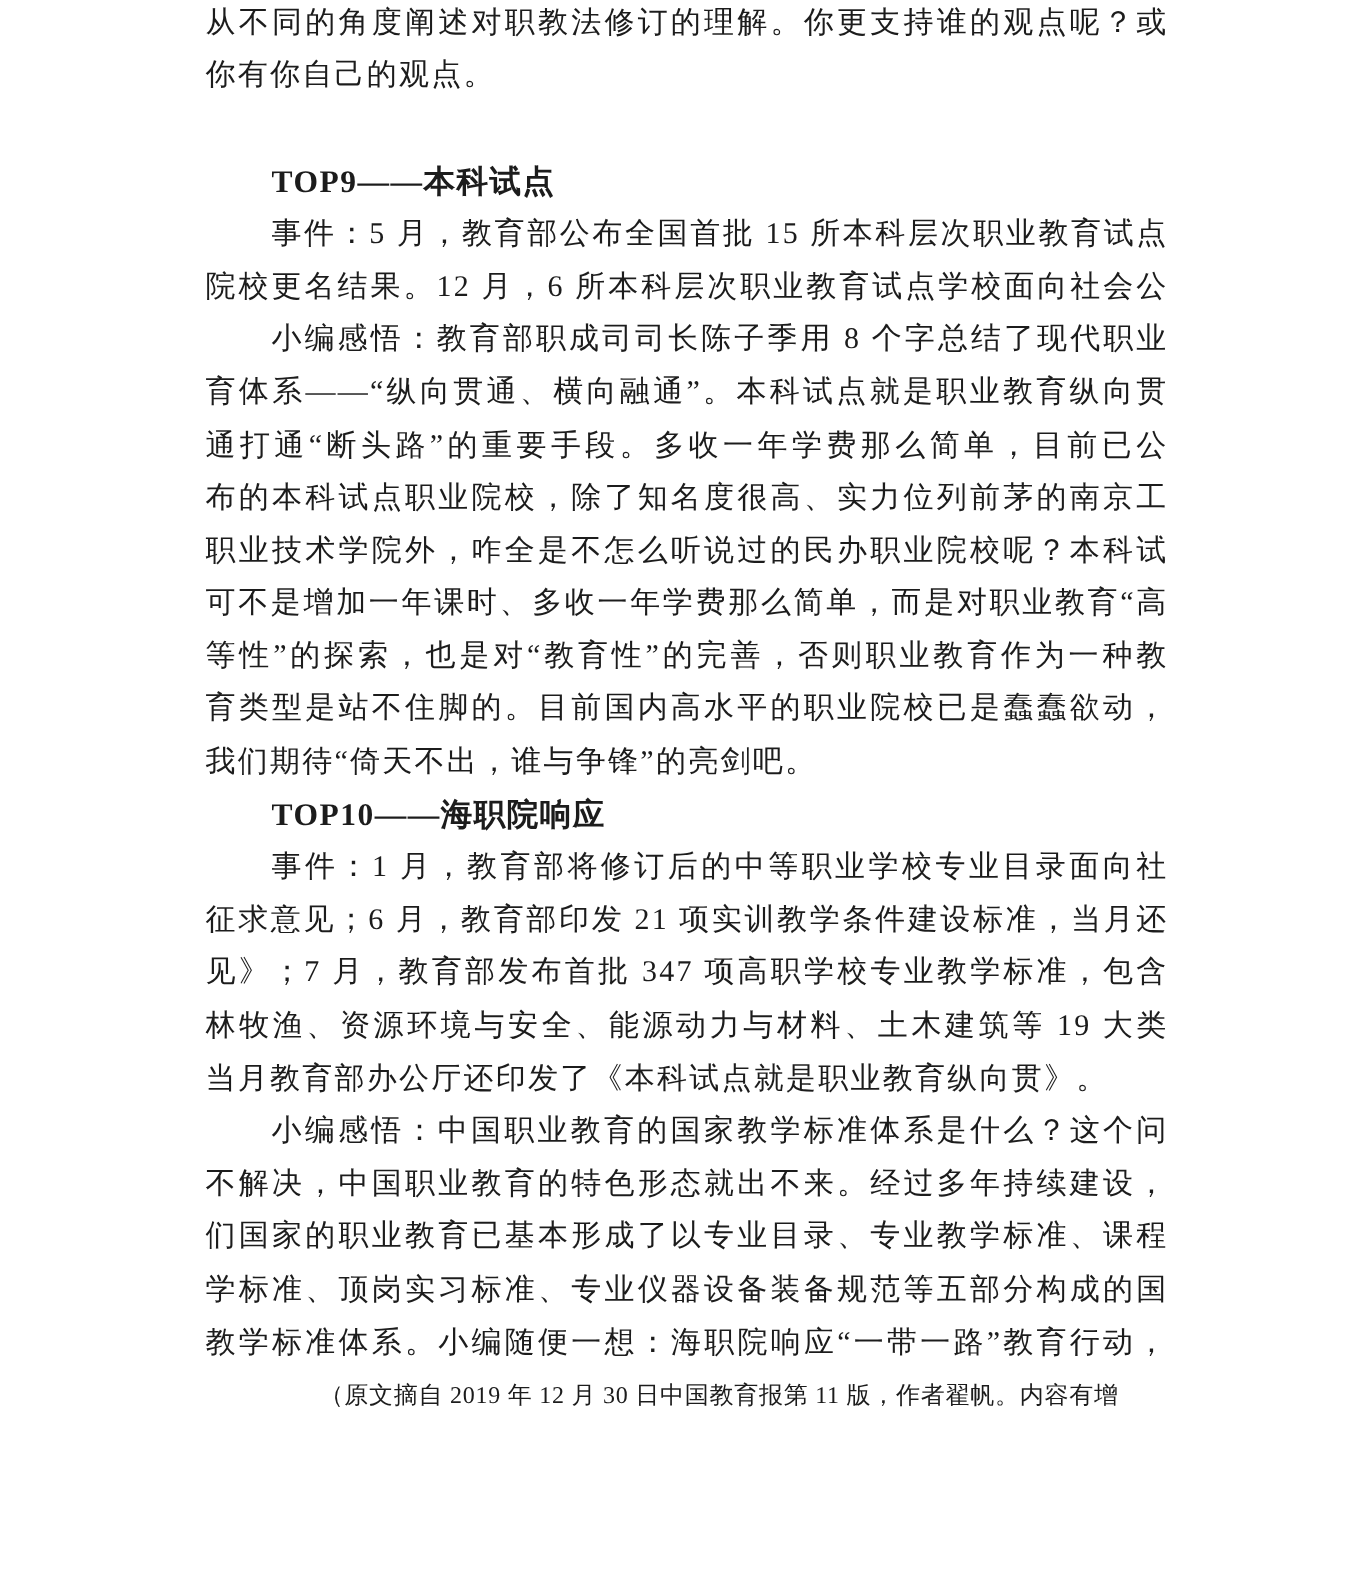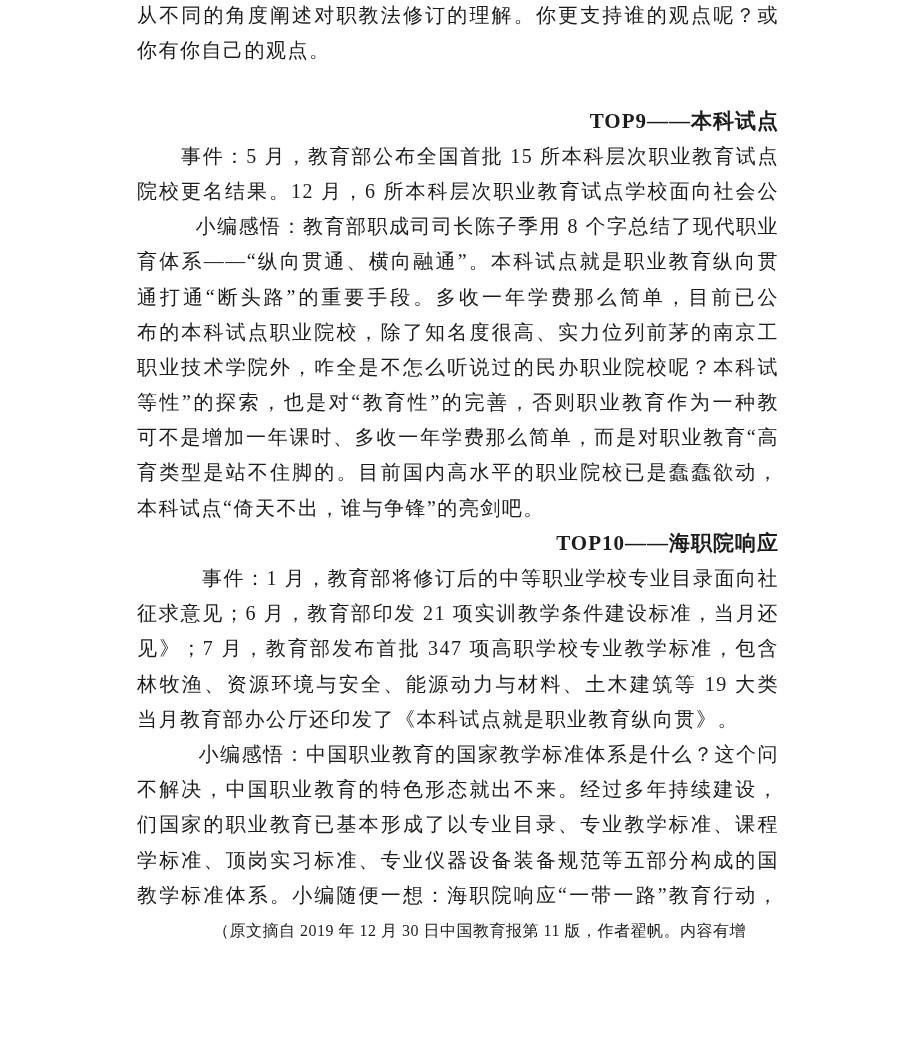--- a/index.html
+++ b/index.html
@@ -31,21 +31,20 @@
     text-align: left;
   }
   
   .ln.j {
     text-align: justify;
     text-align-last: justify;
   }
   
   .ln.ind {
     text-indent: 44px;
-    text-align: right;
   }
   
   .ln.h {
     font-weight: bold;
     font-size: 21px;
     letter-spacing: 1px;
   }
   
   .ln.note {
     font-size: 16px;
@@ -65,24 +64,24 @@
     <div class="ln">你有你自己的观点。</div>
     <div class="ln blank"></div>
     <div class="ln h ind">TOP9——本科试点</div>
     <div class="ln j ind">事件：5 月，教育部公布全国首批 15 所本科层次职业教育试点</div>
     <div class="ln j">院校更名结果。12 月，6 所本科层次职业教育试点学校面向社会公示，</div>
     <div class="ln j ind">小编感悟：教育部职成司司长陈子季用 8 个字总结了现代职业教</div>
     <div class="ln j">育体系——“纵向贯通、横向融通”。本科试点就是职业教育纵向贯</div>
     <div class="ln j">通打通“断头路”的重要手段。多收一年学费那么简单，目前已公</div>
     <div class="ln j">布的本科试点职业院校，除了知名度很高、实力位列前茅的南京工业</div>
     <div class="ln j">职业技术学院外，咋全是不怎么听说过的民办职业院校呢？本科试点</div>
+    <div class="ln j">可不是增加一年课时、多收一年学费那么简单，而是对职业教育“高</div>
     <div class="ln j">等性”的探索，也是对“教育性”的完善，否则职业教育作为一种教</div>
-    <div class="ln j">可不是增加一年课时、多收一年学费那么简单，而是对职业教育“高</div>
     <div class="ln j">育类型是站不住脚的。目前国内高水平的职业院校已是蠢蠢欲动，让</div>
-    <div class="ln">本科试点“倚天不出，谁与争锋”的亮剑吧。</div>
+    <div class="ln">我们期待“倚天不出，谁与争锋”的亮剑吧。</div>
     <div class="ln h ind">TOP10——海职院响应</div>
     <div class="ln j ind">事件：1 月，教育部将修订后的中等职业学校专业目录面向社会</div>
     <div class="ln j">征求意见；6 月，教育部印发 21 项实训教学条件建设标准，当月还</div>
     <div class="ln j">见》；7 月，教育部发布首批 347 项高职学校专业教学标准，包含农</div>
     <div class="ln j">林牧渔、资源环境与安全、能源动力与材料、土木建筑等 19 大类别，</div>
     <div class="ln">当月教育部办公厅还印发了《本科试点就是职业教育纵向贯》。</div>
     <div class="ln j ind">小编感悟：中国职业教育的国家教学标准体系是什么？这个问题</div>
     <div class="ln j">不解决，中国职业教育的特色形态就出不来。经过多年持续建设，我</div>
     <div class="ln j">们国家的职业教育已基本形成了以专业目录、专业教学标准、课程教</div>
     <div class="ln j">学标准、顶岗实习标准、专业仪器设备装备规范等五部分构成的国家</div>

